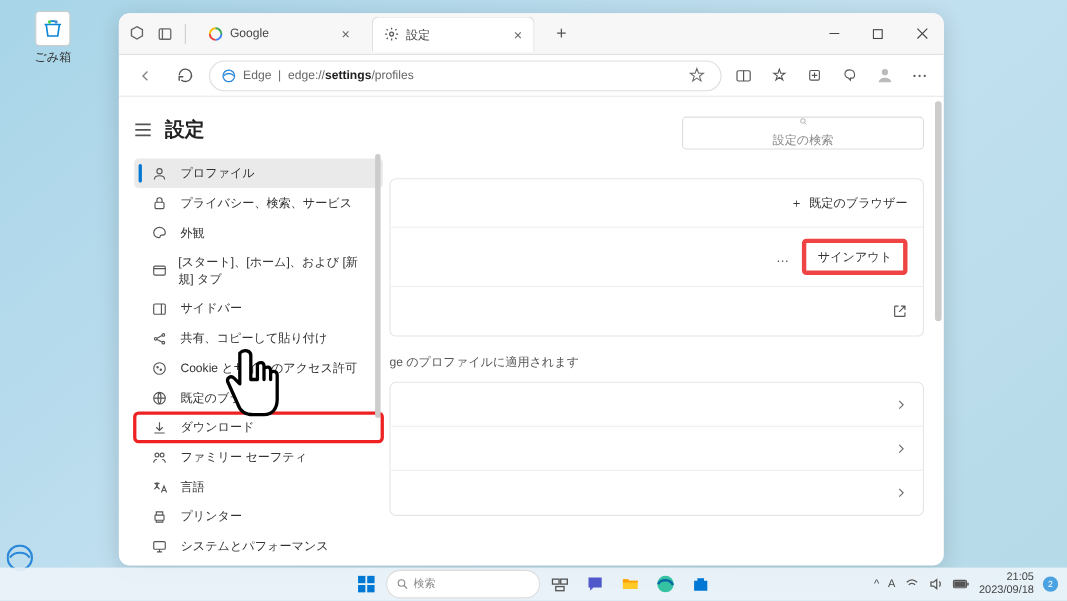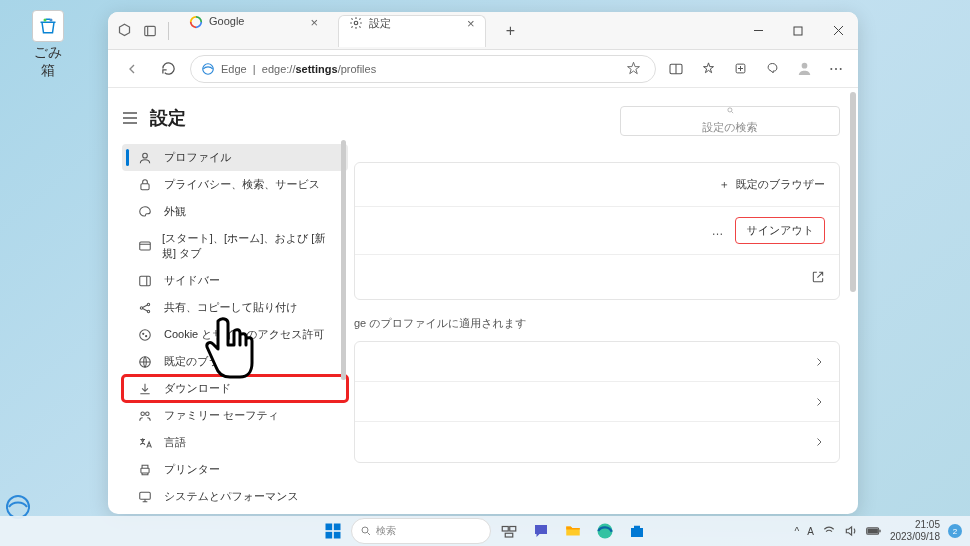--- a/index.html
+++ b/index.html
@@ -1,32 +1,32 @@
 <!DOCTYPE html>
 <html><head>
 <meta charset="utf-8">
 <style>
 * { margin: 0; padding: 0; box-sizing: border-box; font-family: "Segoe UI", "Meiryo", sans-serif; }
 body { width: 970px; height: 546px; background: linear-gradient(140deg, #a8d5e8 0%, #c2e0f0 50%, #b5dae8 100%); position: relative; overflow: hidden; }
 
 
 .desktop-icon { position: absolute; top: 10px; left: 28px; text-align: center; width: 40px; }
 .desktop-icon .icon-box { width: 32px; height: 32px; margin: 0 auto 2px; background: #fff; border: 1px solid #ccc; border-radius: 4px; display: flex; align-items: center; justify-content: center; }
-.desktop-icon .label { font-size: 14px; color: #333; }
+.desktop-icon .label { font-size: 11px; color: #333; }
 
 .edge-desktop { position: absolute; top: 495px; left: 6px; width: 24px; height: 24px; }
 
 
 .browser { position: absolute; top: 12px; left: 108px; width: 750px; height: 502px; background: #fff; border-radius: 10px; box-shadow: 0 4px 20px rgba(0,0,0,0.15); overflow: hidden; display: flex; flex-direction: column; }
 
 
 .titlebar { height: 38px; background: #f7f7f7; display: flex; align-items: center; border-bottom: 1px solid #e0e0e0; }
 .titlebar-left { display: flex; align-items: center; padding-left: 8px; gap: 10px; }
 .titlebar-icon { width: 16px; height: 16px; color: #666; display: flex; align-items: center; justify-content: center; }
-.tab { display: flex; gap: 6px; padding: 0 10px; height: 32px; border-radius: 6px 6px 0 0; font-size: 11px; color: #444; position: relative; }
+.tab { display: flex; align-items: center; gap: 6px; padding: 0 10px; height: 32px; border-radius: 6px 6px 0 0; font-size: 11px; color: #444; position: relative; }
 .tab.active { background: #fff; border: 1px solid #ddd; border-bottom: none; }
 .tab .favicon { width: 14px; height: 14px; display: flex; align-items: center; justify-content: center; }
 .tab .close { color: #666; font-size: 13px; margin-left: 4px; }
 .tab .label { font-size: 11px; }
 .new-tab { padding: 0 10px; color: #555; font-size: 16px; }
 .spacer { flex: 1; }
 .win-controls { display: flex; }
 .win-btn { width: 40px; height: 38px; display: flex; align-items: center; justify-content: center; color: #444; font-size: 11px; }
 
 
@@ -54,21 +54,21 @@
 .sidebar-item.highlighted { outline: 3px solid #e22; outline-offset: -2px; }
 .sidebar-scroll { position: absolute; right: 2px; top: 52px; width: 5px; height: 240px; background: #ccc; border-radius: 3px; }
 
 
 .main { flex: 1; padding: 18px 18px 0 6px; position: relative; }
 .search-box { float: right; width: 220px; height: 30px; border: 1px solid #ddd; border-radius: 4px; display: flex; align-items: center; padding: 0 8px; gap: 6px; font-size: 11px; color: #888; flex-direction: column; }
 .card { clear: both; margin-top: 56px; background: #fff; border: 1px solid #e5e5e5; border-radius: 6px; }
 .card-row { display: flex; align-items: center; justify-content: flex-end; padding: 10px 14px; gap: 10px; border-bottom: 1px solid #eee; min-height: 44px; }
 .card-row:last-child { border-bottom: none; }
 .add-profile { display: flex; align-items: center; gap: 6px; font-size: 11px; color: #333; }
-.btn-outline { border: 1px solid #ef4444; border-radius: 4px; padding: 5px 10px; font-size: 11px; color: #333; background: #fff; }
+.btn-outline { border: 4px solid #ef4444; border-radius: 4px; padding: 5px 10px; font-size: 11px; color: #333; background: #fff; }
 .more-btn { color: #555; letter-spacing: 2px; font-size: 12px; }
 .ext-icon { color: #555; }
 
 .sync-note { margin: 16px 0 10px 0; font-size: 11px; color: #555; }
 .list-card { border: 1px solid #e5e5e5; border-radius: 6px; overflow: hidden; }
 .list-row { display: flex; align-items: center; justify-content: flex-end; padding: 10px 14px; border-bottom: 1px solid #eee; min-height: 40px; color: #666; }
 .list-row:last-child { border-bottom: none; }
 
 
 .hand-cursor { position: absolute; top: 313px; left: 200px; z-index: 50; }

